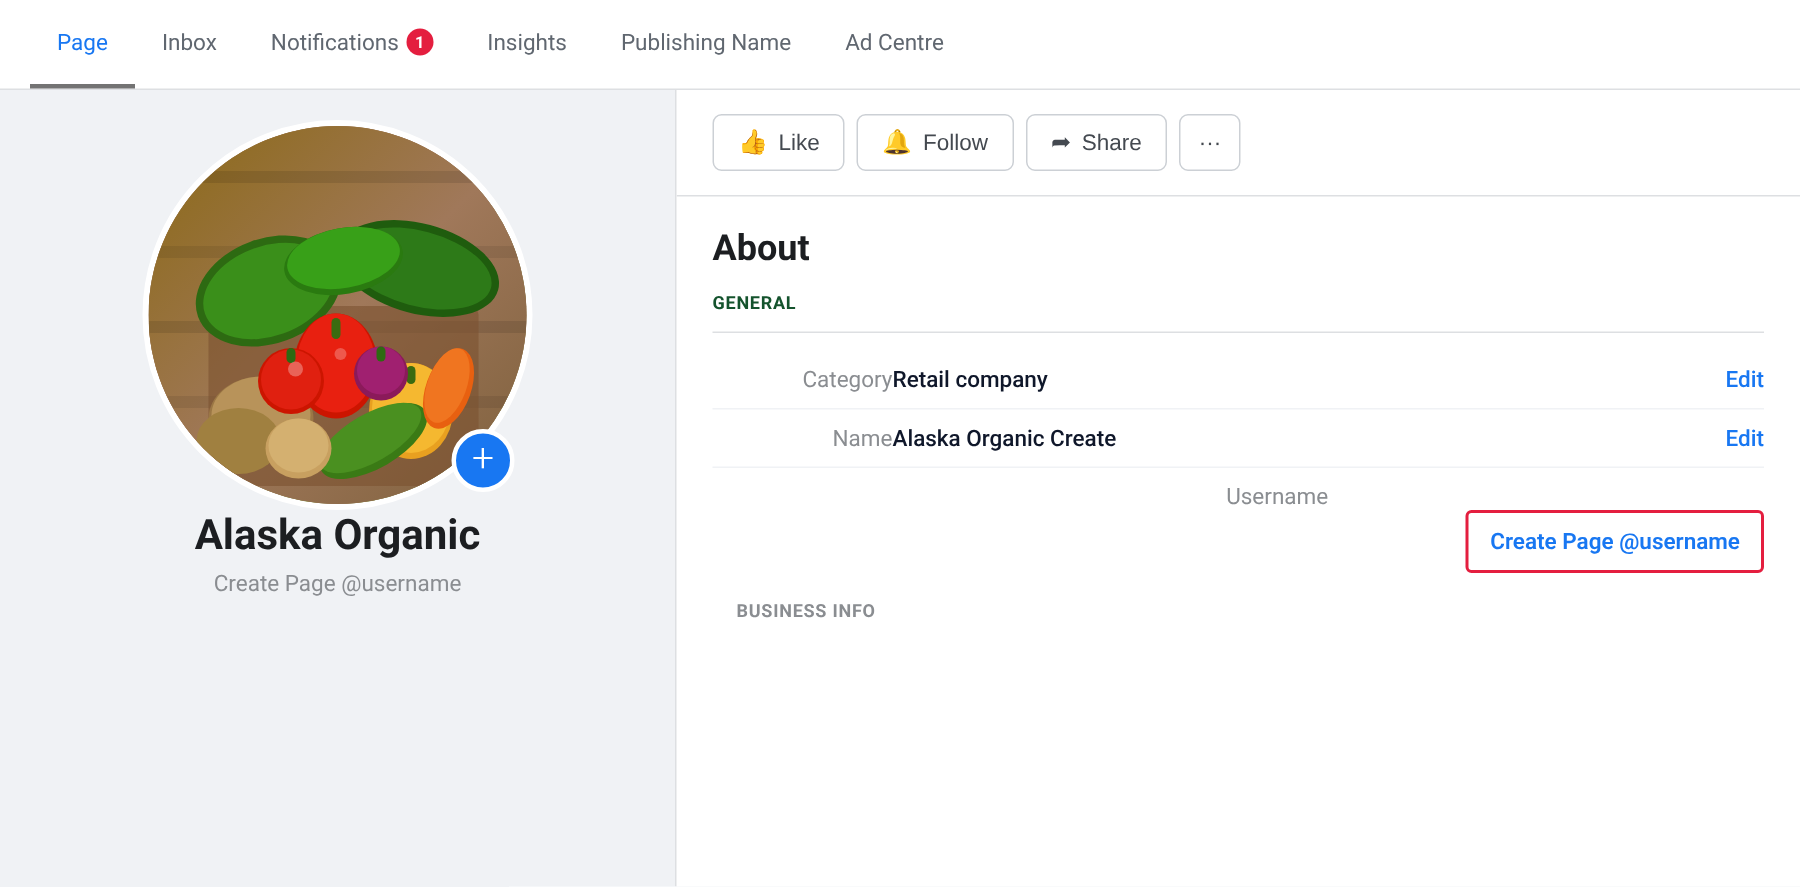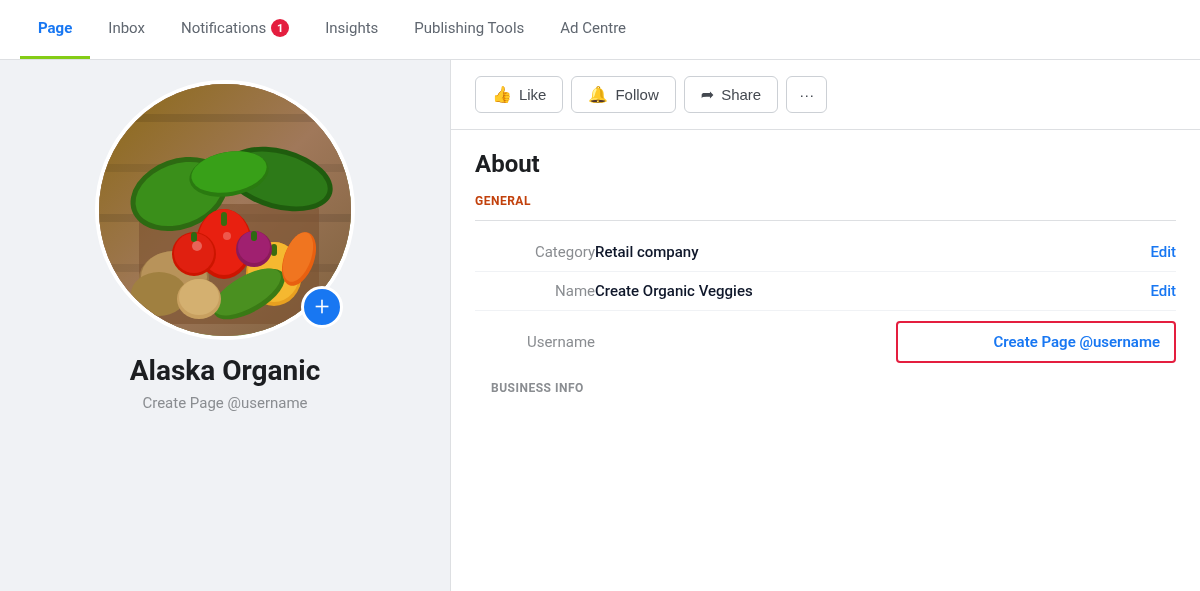--- a/index.html
+++ b/index.html
@@ -26,22 +26,22 @@
       padding: 0 18px;
       font-size: 15px;
       color: #606770;
       cursor: pointer;
       position: relative;
       border-bottom: 3px solid transparent;
       font-weight: 400;
     }
     .nav-item.active {
       color: #1877f2;
-      border-bottom: 3px solid #84cc16;
-      font-weight: 700;
+      border-bottom: 3px solid #737373;
+      font-weight: 400;
     }
     .nav-badge {
       background: #e41e3f;
       color: #fff;
       font-size: 11px;
       font-weight: bold;
       border-radius: 50%;
       width: 18px;
       height: 18px;
       display: inline-flex;
@@ -114,21 +114,20 @@
       font-size: 26px;
       font-weight: 300;
       line-height: 1;
       margin-top: -2px;
     }
 
     .page-name {
       font-size: 28px;
       font-weight: 700;
       color: #1c1e21;
-      margin-top: 14px;
       text-align: center;
       line-height: 1.2;
     }
 
     .page-username {
       font-size: 15px;
       color: #8a8d91;
       margin-top: 6px;
       cursor: pointer;
     }
@@ -178,21 +177,21 @@
     .about-title {
       font-size: 24px;
       font-weight: 700;
       color: #1c1e21;
       margin-bottom: 16px;
     }
 
     .section-label {
       font-size: 12px;
       font-weight: 700;
-      color: #c2410c;
+      color: #14532d;
       letter-spacing: 0.5px;
       text-transform: uppercase;
       margin-bottom: 10px;
     }
 
     .divider {
       border: none;
       border-top: 1px solid #dddfe2;
       margin: 12px 0;
     }
@@ -226,20 +225,21 @@
       font-size: 15px;
       color: #1877f2;
       cursor: pointer;
       font-weight: 500;
     }
 
     .username-row {
       display: flex;
       align-items: center;
       padding: 10px 0;
+      flex-direction: column;
     }
 
     .create-username-btn {
       flex: 1;
       font-size: 15px;
       color: #1877f2;
       font-weight: 600;
       text-align: right;
       padding: 10px 14px;
       border: 2px solid #e41e3f;
@@ -272,21 +272,21 @@
     <span>Inbox</span>
   </div>
   <div class="nav-item">
     <span>Notifications</span>
     <span class="nav-badge">1</span>
   </div>
   <div class="nav-item">
     <span>Insights</span>
   </div>
   <div class="nav-item">
-    <span>Publishing Tools</span>
+    <span>Publishing Name</span>
   </div>
   <div class="nav-item">
     <span>Ad Centre</span>
   </div>
 </nav>
 
 <div class="main-content">
 
   <div class="left-panel">
     <div class="profile-image-wrapper">
@@ -392,21 +392,21 @@
       <hr class="divider">
 
       <div class="info-row">
         <span class="info-label">Category</span>
         <span class="info-value">Retail company</span>
         <span class="info-edit">Edit</span>
       </div>
 
       <div class="info-row">
         <span class="info-label">Name</span>
-        <span class="info-value">Create Organic Veggies</span>
+        <span class="info-value">Alaska Organic Create</span>
         <span class="info-edit">Edit</span>
       </div>
 
       <div class="username-row">
         <span class="info-label">Username</span>
         <span class="create-username-btn">Create Page @username</span>
       </div>
 
       <div class="business-info-label">BUSINESS INFO</div>
     </div>

